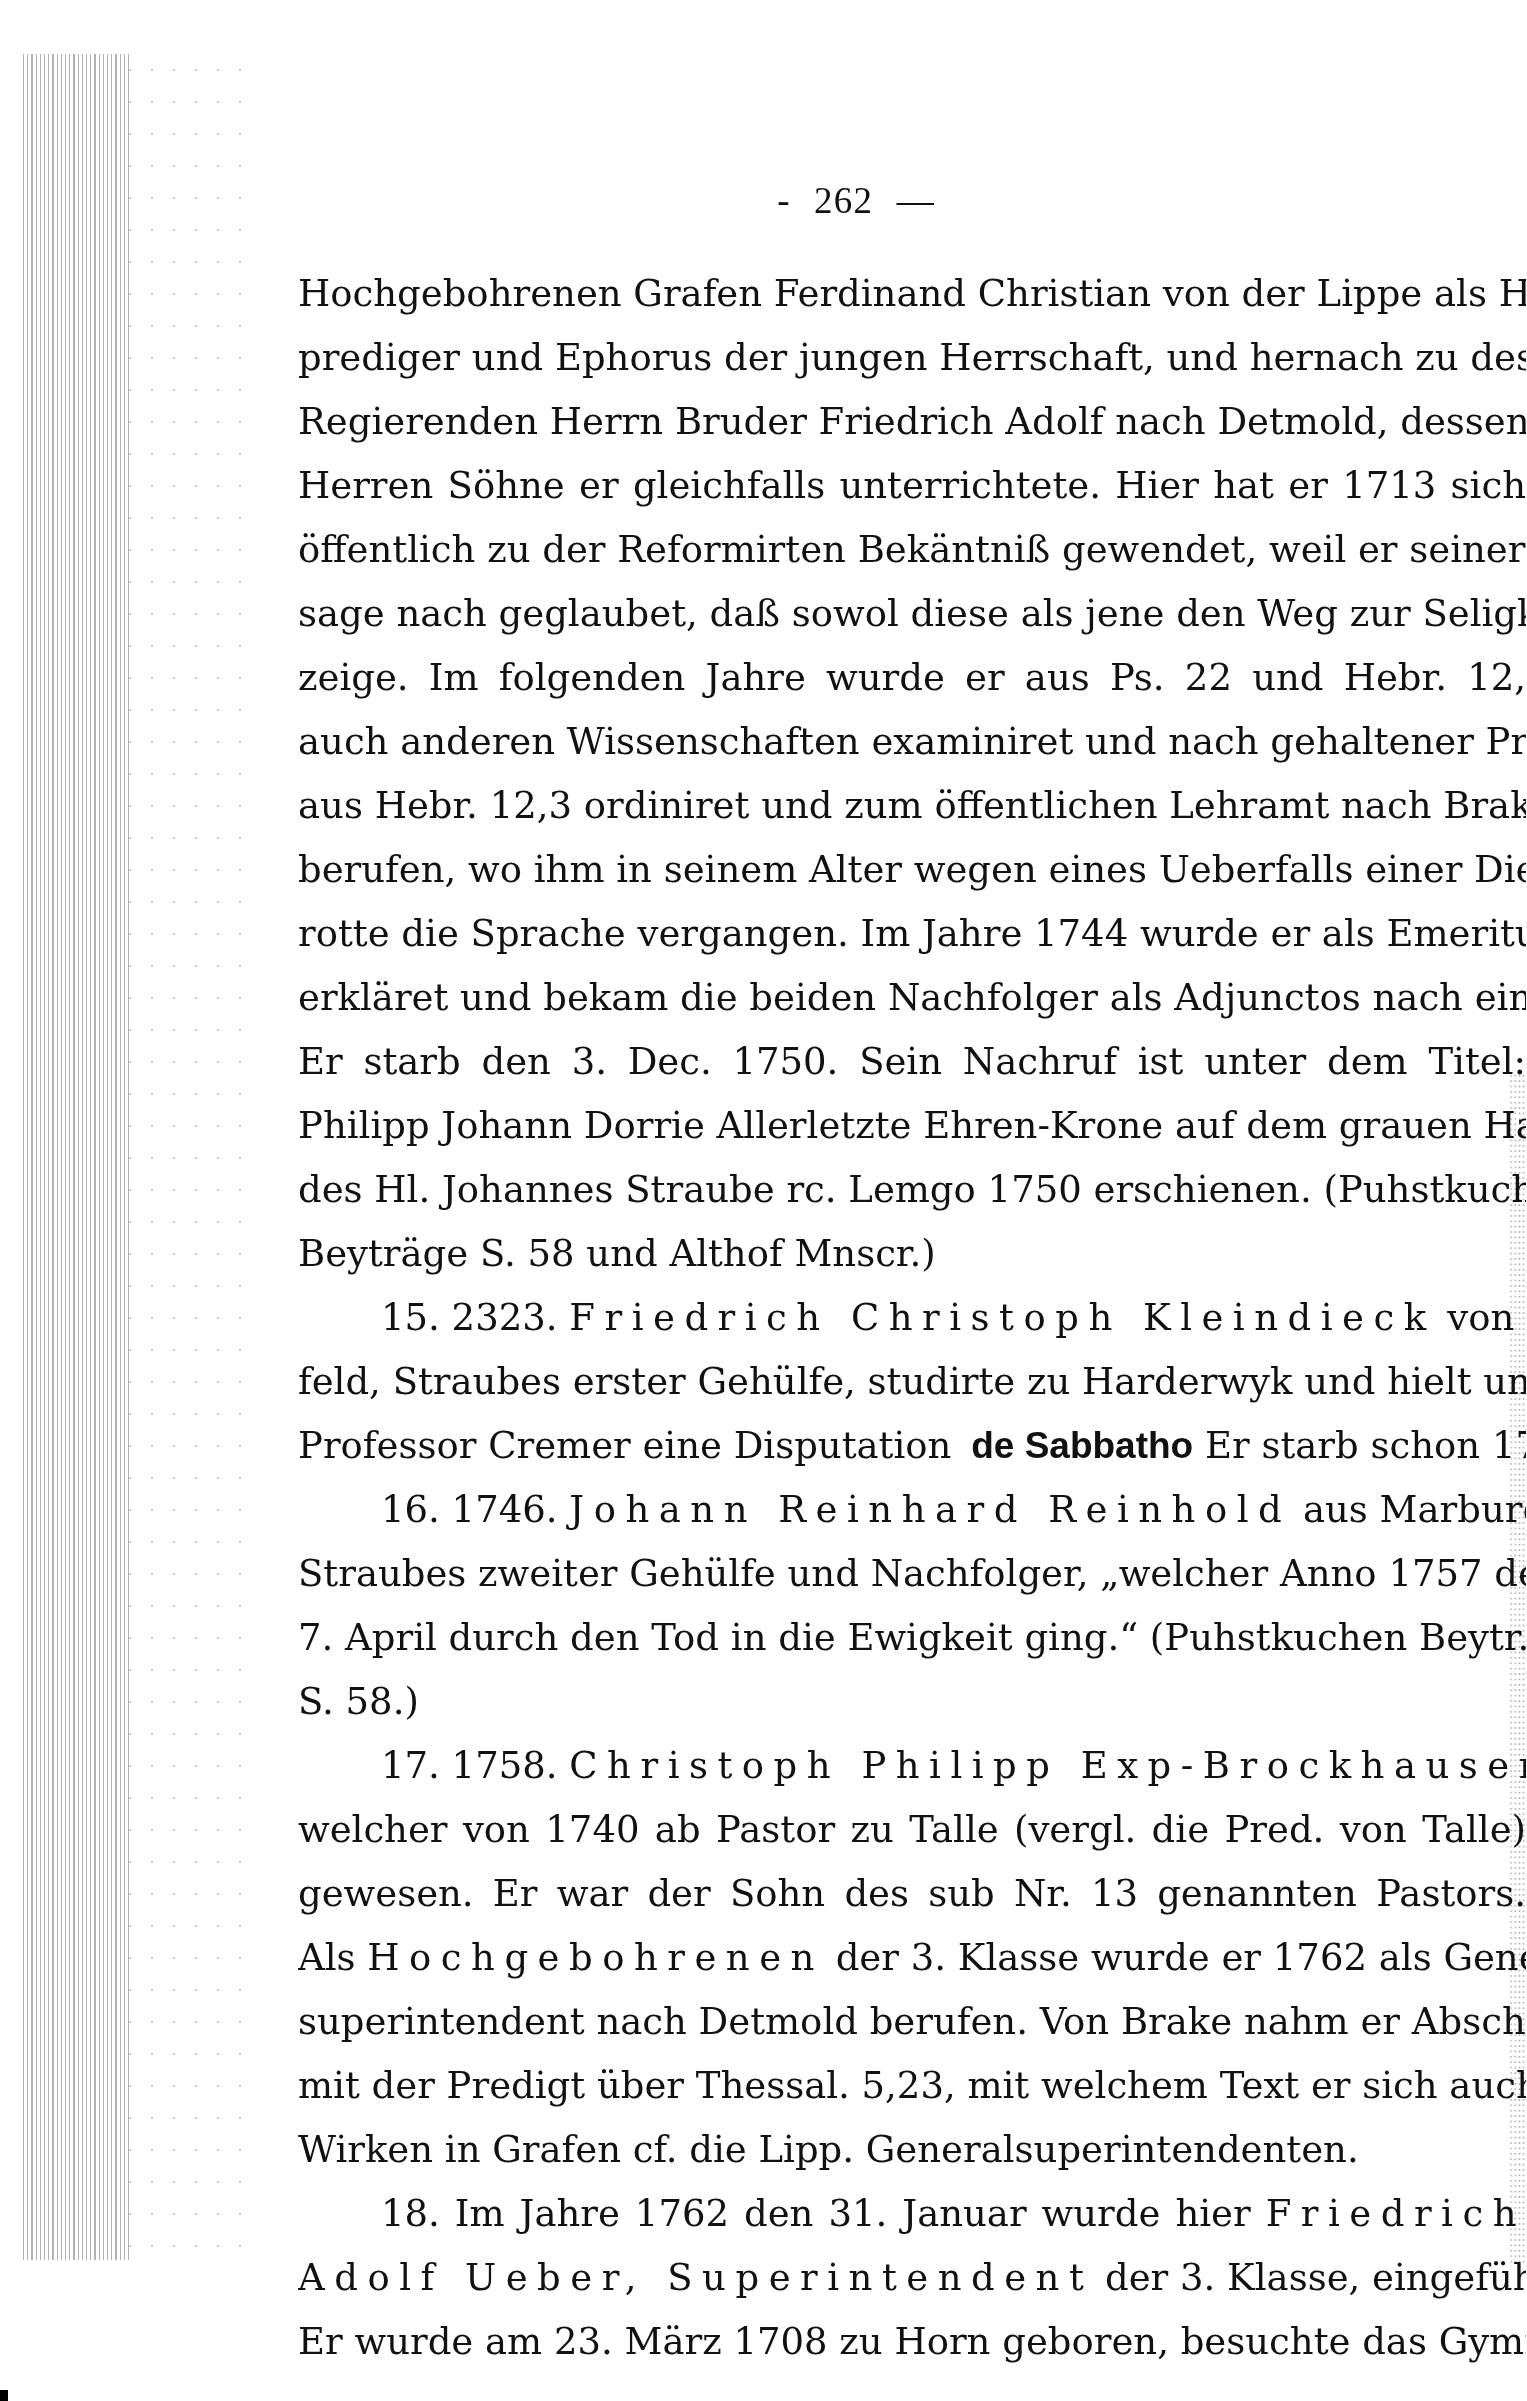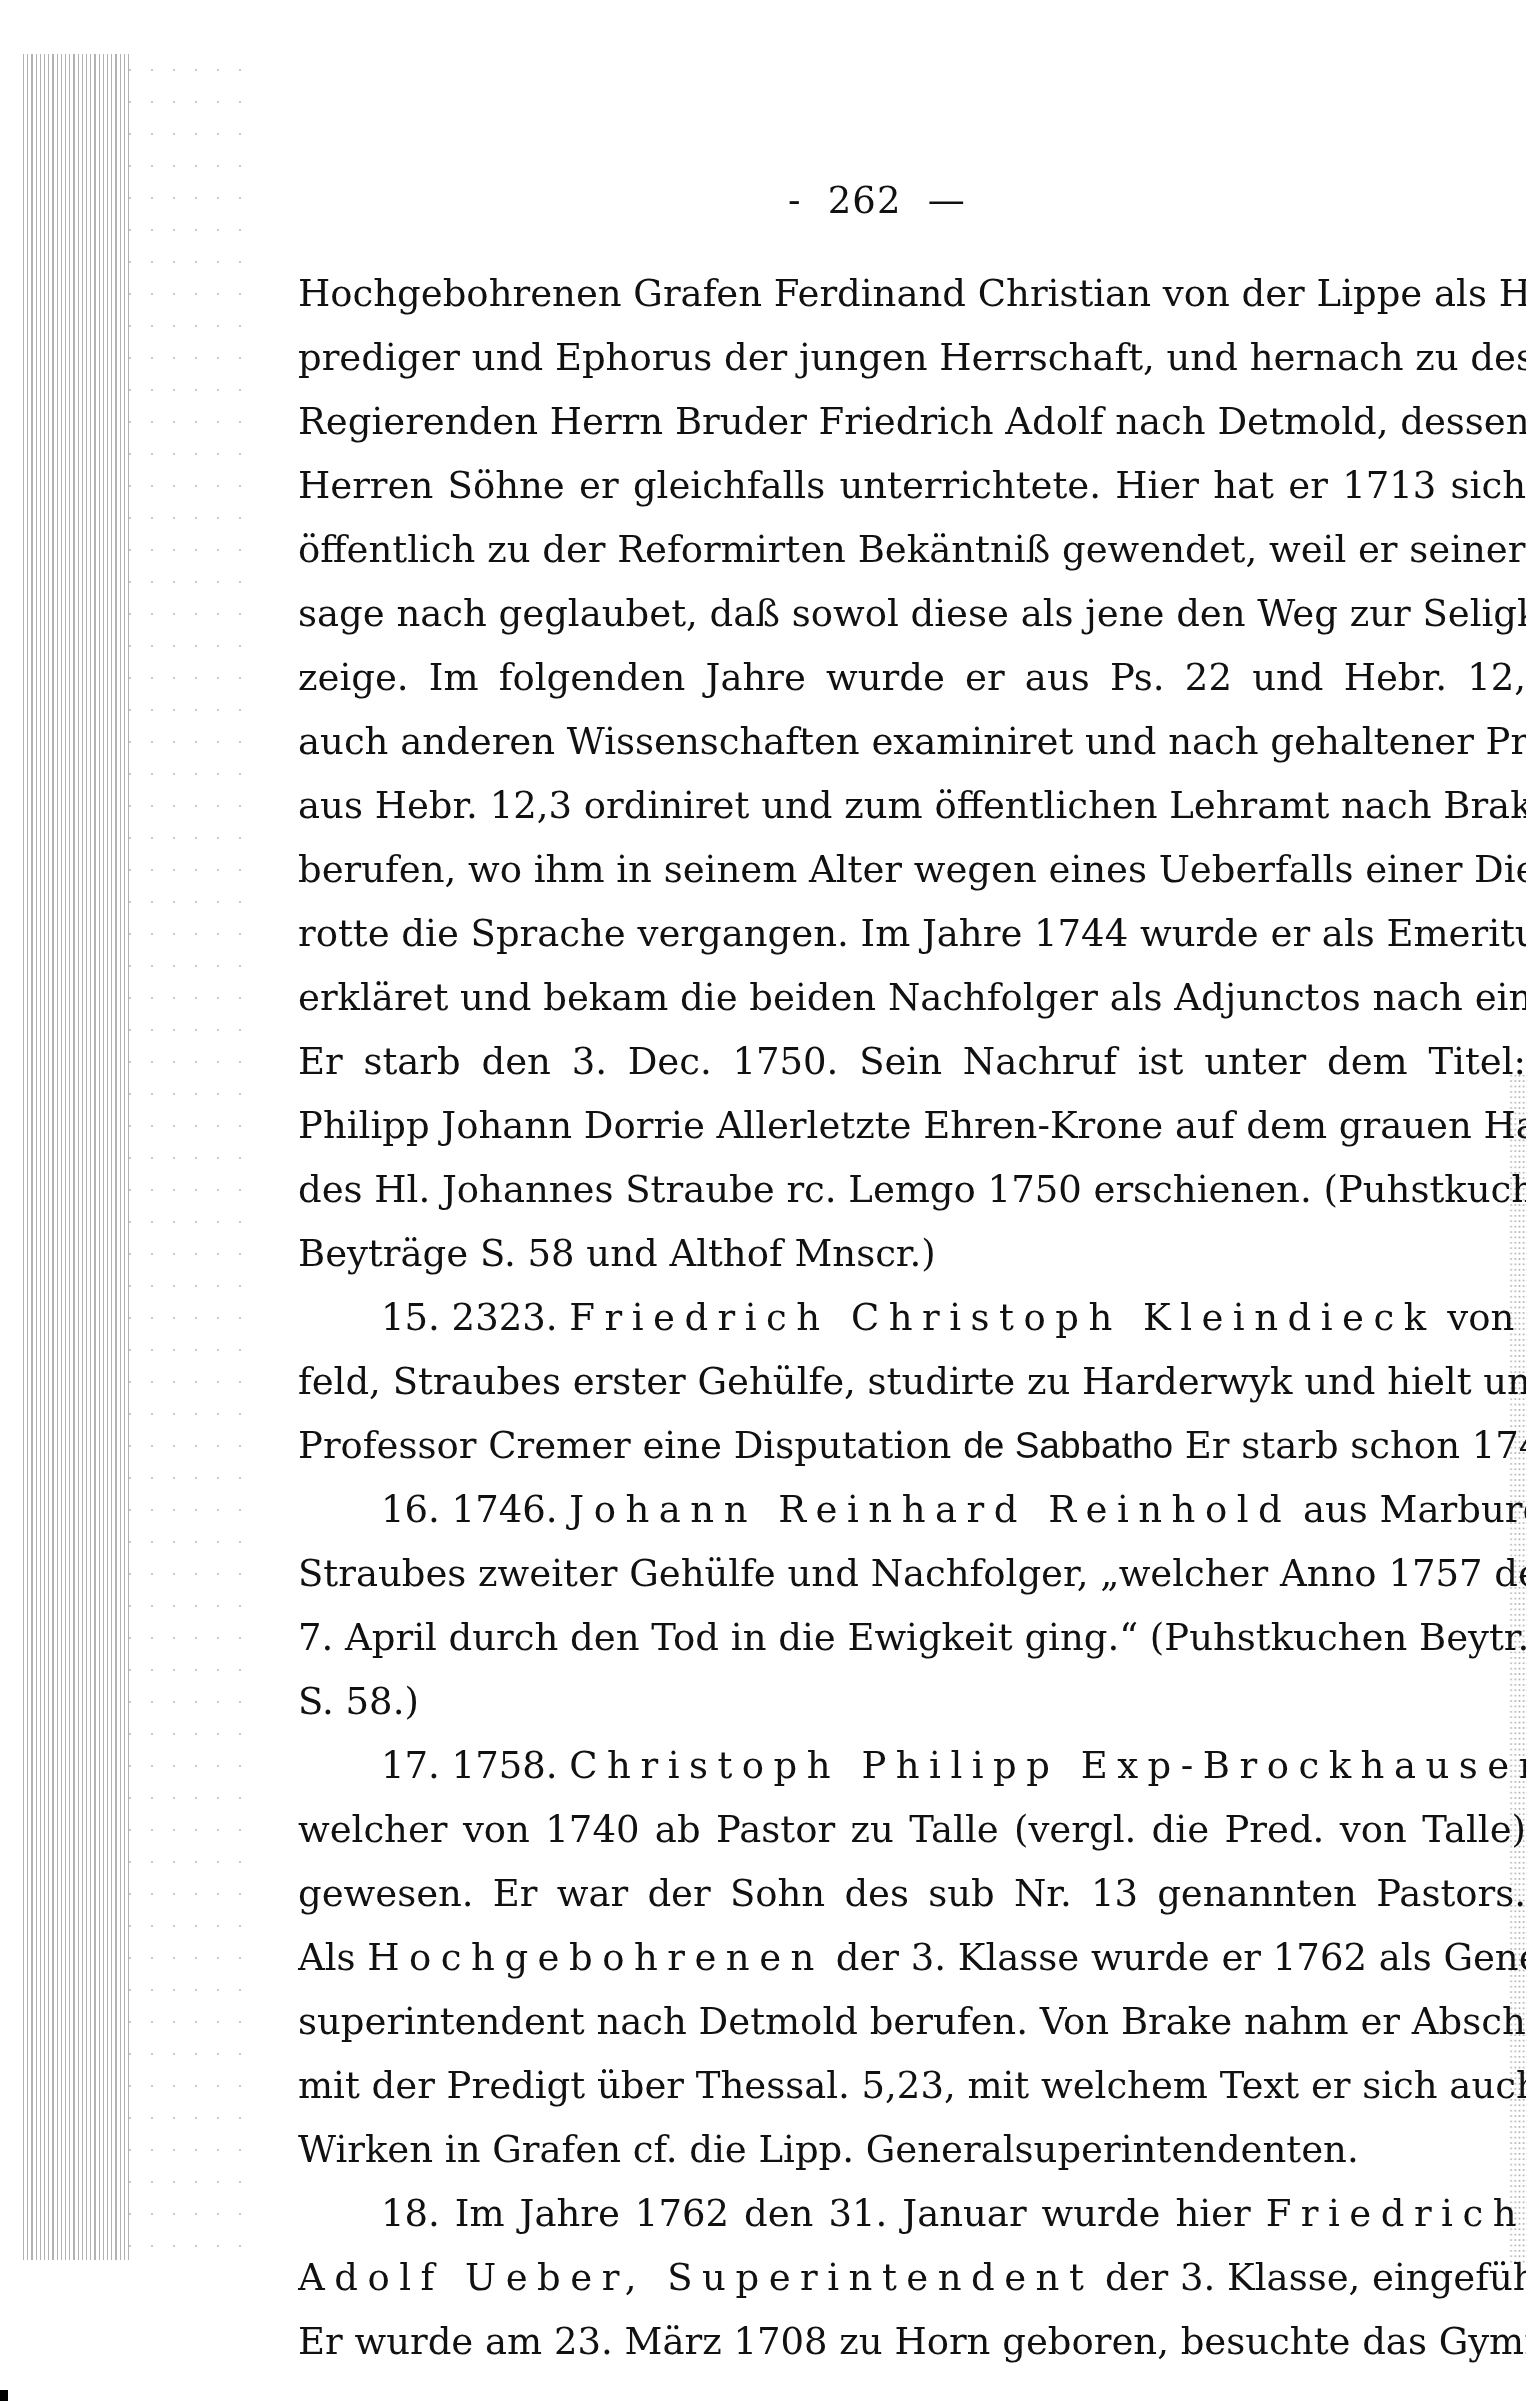--- a/index.html
+++ b/index.html
@@ -54,25 +54,26 @@
       position: absolute;
       left: 0;
       top: 2390px;
       width: 8.3px;
       height: 12px;
       background: #000000;
     }
     .page-number {
       position: absolute;
       top: 179px;
-      left: 740px;
+      left: 719px;
       width: 274px;
       text-align: center;
       font-size: 37px;
       letter-spacing: 1.2px;
+      font-family: Liberation Serif, serif;
     }
     .page-number .dash {
       display: inline-block;
       margin: 0 13px;
     }
     .text-block {
       position: absolute;
       left: 298px;
       top: 262px;
       width: 1228px;
@@ -90,21 +91,22 @@
       text-align-last: left;
     }
     .line.indent {
       padding-left: 83px;
     }
     .sperr {
       letter-spacing: 9.5px;
     }
     .latin {
       font-family: "Liberation Sans", sans-serif;
-      font-weight: normal;
+      font-weight: bold;
+      margin-left: 8px;
     }
   </style>
 </head>
 <body>
 
 <div class="left-strip"></div>
 <div class="left-strip-fade"></div>
 <div class="right-strip"></div>
 <div class="corner-mark"></div>
 

